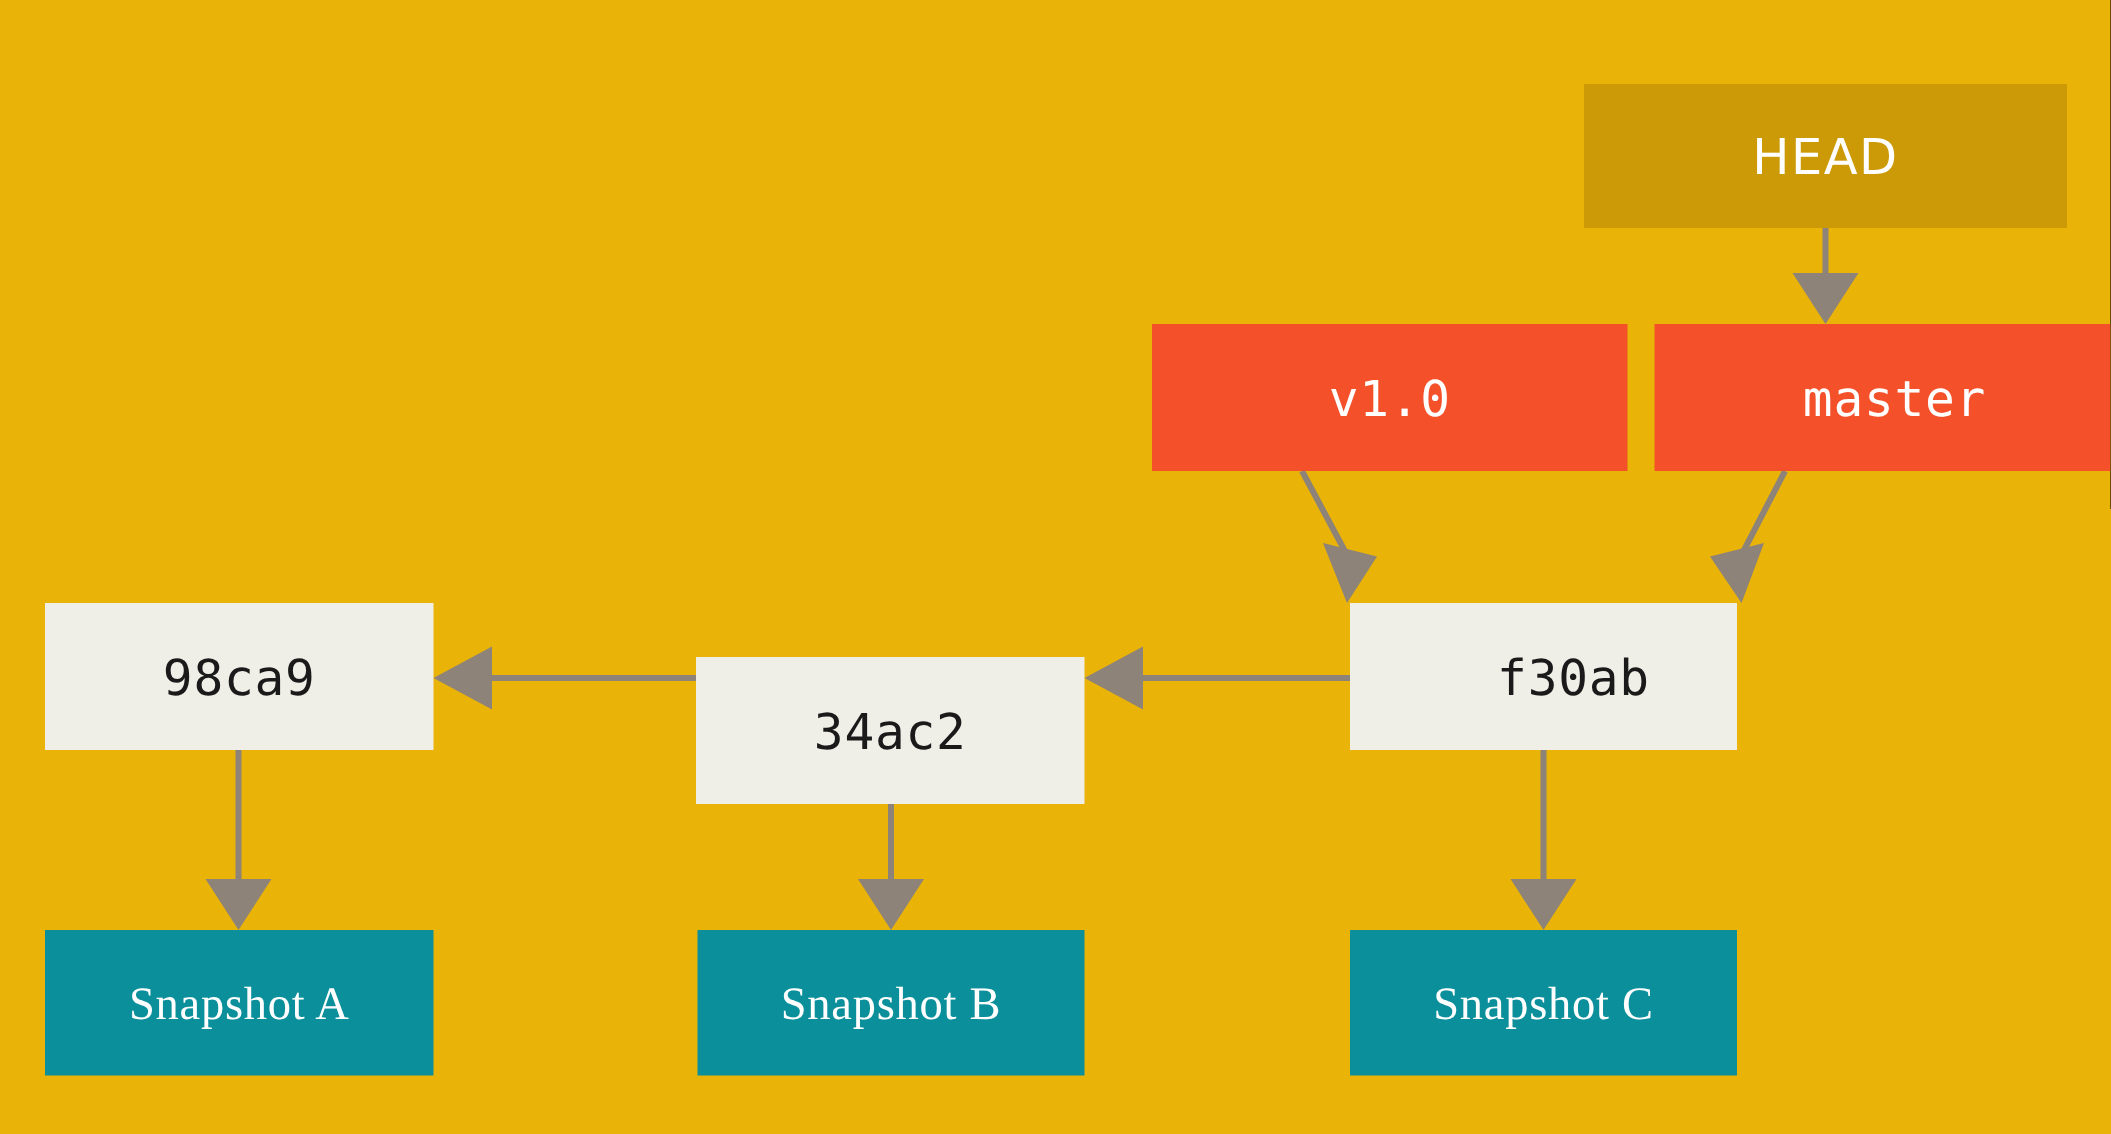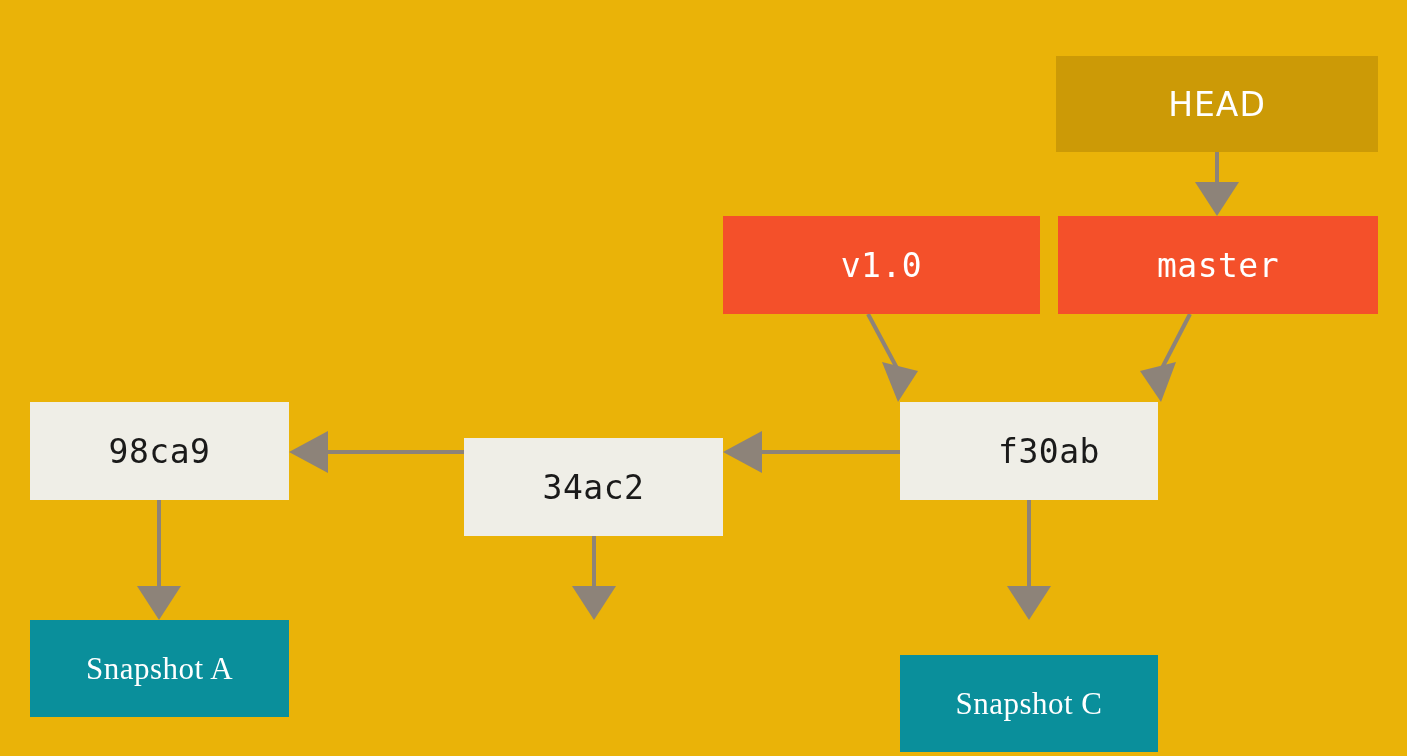--- a/index.html
+++ b/index.html
@@ -32,20 +32,21 @@
     background: #CC9A06;
     color: #FFFFFF;
     font-family: "DejaVu Sans", sans-serif;
     font-size: 33px;
     letter-spacing: 1px;
   }
   .node-ref {
     background: #F4502A;
     color: #FFFFFF;
     font-size: 33px;
+    margin-left: 45px;
   }
   .node-commit {
     background: #EFEEE7;
     color: #1A1A1A;
     font-size: 33px;
   }
   .node-snapshot {
     background: #0A8F9B;
     color: #FFFFFF;
     font-size: 31px;
@@ -137,18 +138,21 @@
   </div>
 
   <div class="node node-commit" style="left:900px; top:402px; width:258px; height:98px;padding-left:40px;">
     <span>f30ab</span>
   </div>
 
   <div class="node node-snapshot" style="left:30px; top:620px; width:259px; height:97px;">
     <span>Snapshot A</span>
   </div>
 
+  <div class="node node-snapshot" style="left:465px; top:620px; width:258px; height:97px;">
+    <span>Snapshot B</span>
+  </div>
 
-  <div class="node node-snapshot" style="left:900px; top:620px; width:258px; height:97px;margin-top:35px;">
+  <div class="node node-snapshot" style="left:900px; top:620px; width:258px; height:97px;">
     <span>Snapshot C</span>
   </div>
 
 </div>
 
 </body></html>

